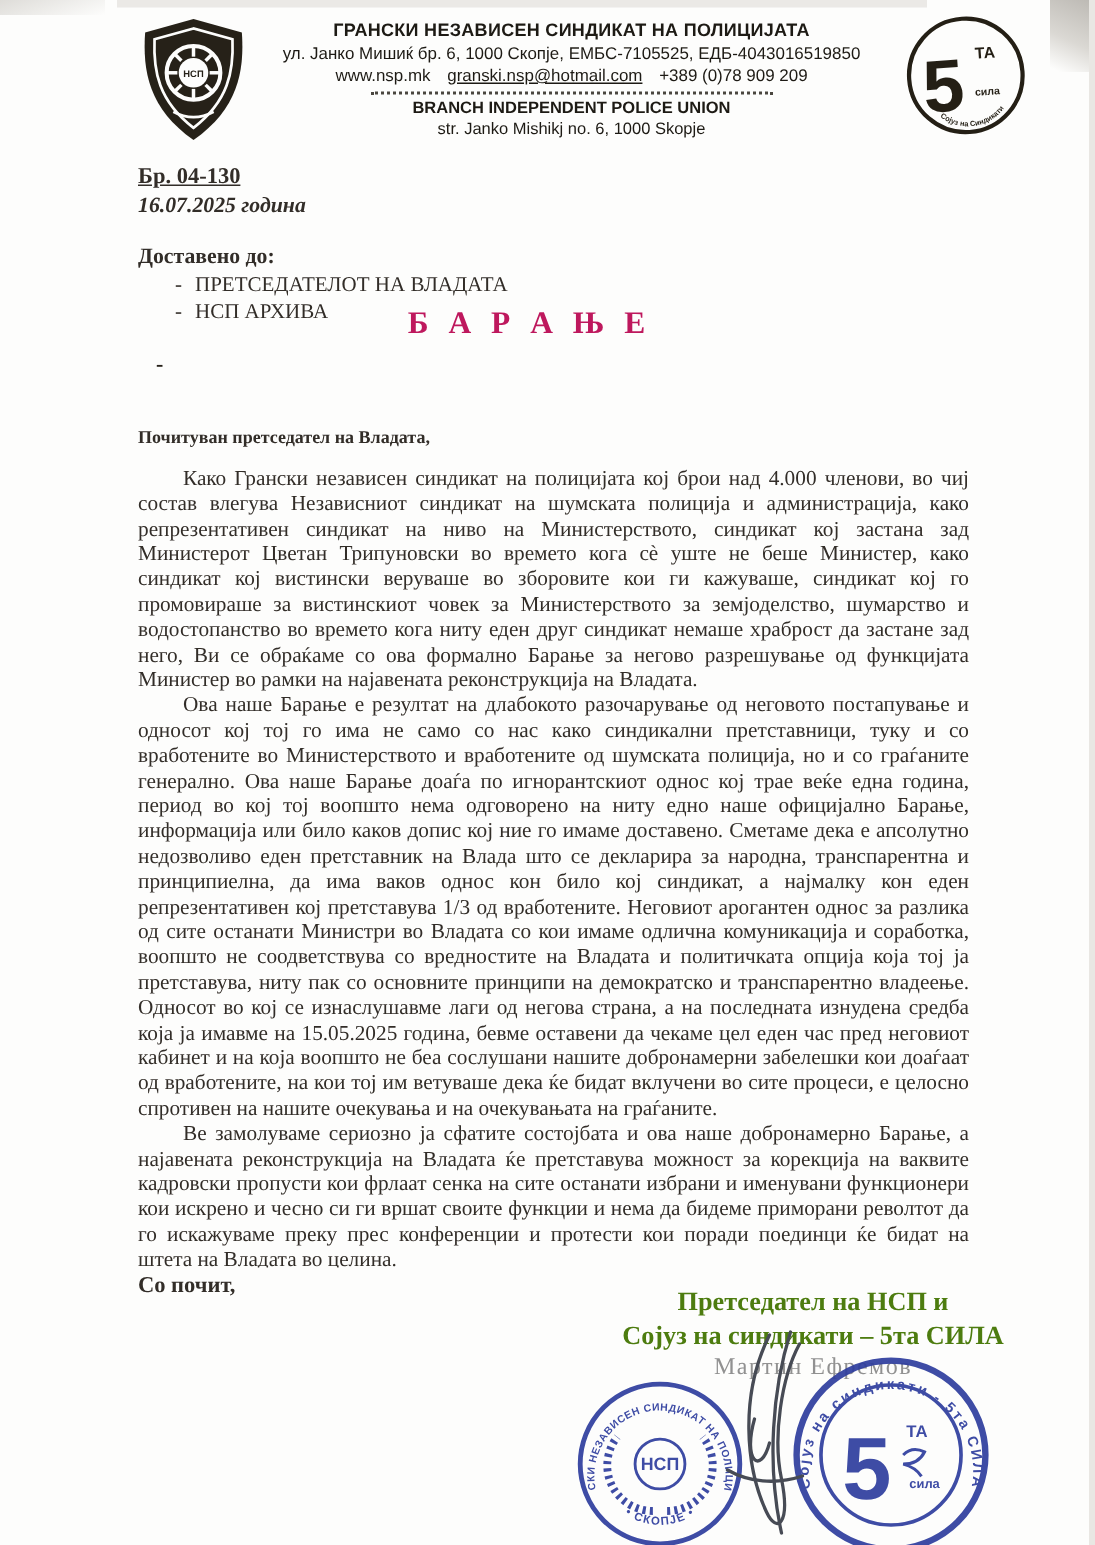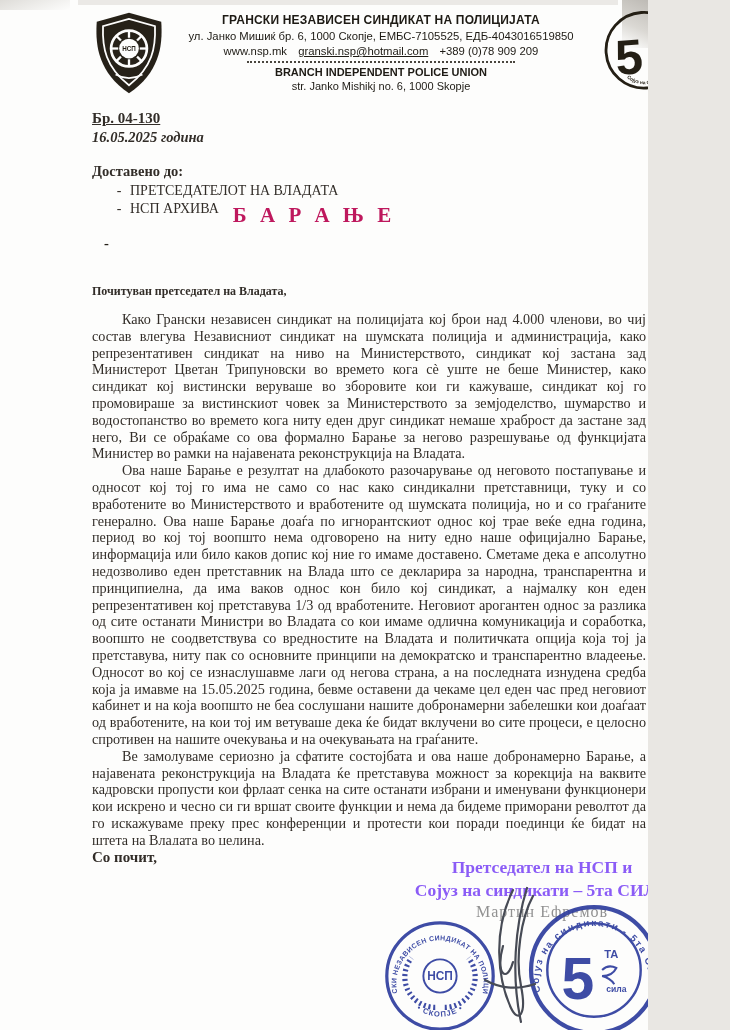--- a/index.html
+++ b/index.html
@@ -1,18 +1,18 @@
 <!DOCTYPE html>
 <html><head>
 <meta charset="utf-8">
 <style>
   * { margin:0; padding:0; box-sizing:border-box; }
   html,body { background:#e9e7e3; }
   .page {
-    position:relative; width:648px; height:1030px;
+    position:relative; width:726px; height:1030px;
     background:#fdfdfc; overflow:hidden;
     font-family:"Liberation Serif", serif; color:#322d28;
   }
   
   .artifact { position:absolute; pointer-events:none; }
   .artifact.tr { right:0; top:0; width:26px; height:48px;
     background:linear-gradient(205deg,#a8a49d 0%,#cfccc6 55%,rgba(253,253,252,0) 95%); opacity:.75; }
   .artifact.top { left:78px; top:0; width:540px; height:5px; background:#d9d6d0; opacity:.5; }
   .artifact.tl { left:0; top:0; width:70px; height:10px;
     background:linear-gradient(160deg,#c9c6c0, rgba(253,253,252,0)); opacity:.6; }
@@ -53,21 +53,21 @@
 
   
   .body-text { position:absolute; left:92px; top:311px; width:554px; height:534px;
     font-size:14.2px; line-height:16.8px; text-align:justify; overflow:hidden; }
   .body-text p { text-indent:30px; margin:0; }
 
   .closing { position:absolute; left:92px; top:849px; font-weight:bold; font-size:15px; }
 
   
   .sig-block { position:absolute; left:378px; top:856px; width:328px; text-align:center; }
-  .sig-title { font-weight:bold; font-size:17.5px; line-height:23px; color:#8b5cf6; }
+  .sig-title { font-weight:bold; font-size:17.5px; line-height:23px; color:#4d7c0f; }
   .sig-name { font-size:16px; color:#919191; margin-top:1px; letter-spacing:1px; }
 
   .stamp { position:absolute; opacity:.92; }
   .stamp.left  { left:383px; top:919px; width:114px; height:114px; }
   .stamp.right { left:527px; top:903px; width:134px; height:134px; }
   .signature-svg { position:absolute; left:455px; top:884px; width:120px; height:146px; z-index:5; }
 
   svg text { font-family:"Liberation Sans", sans-serif; }
 </style>
 </head>
@@ -119,21 +119,21 @@
     <defs>
         <path id="hr-arc" d="M 20,66 A 34,34 0 0 0 84,62"></path>
       </defs>
     <text font-size="5.6" fill="#241f15" font-weight="bold">
       <textPath href="#hr-arc" startOffset="50%" text-anchor="middle">Сојуз на Синдикати</textPath>
     </text>
   </svg>
 
   <div class="ref">
     <div class="ref-number">Бр. 04-130</div>
-    <div class="ref-date">16.05.2025 година</div>
+    <div class="ref-date">16.07.2025 година</div>
   </div>
 
   <div class="delivered">
     <div class="label">Доставено до:</div>
     <div class="dl-item">
       <span class="bullet">-</span>
       <span>ПРЕТСЕДАТЕЛОТ НА ВЛАДАТА</span>
     </div>
     <div class="dl-item">
       <span class="bullet">-</span>

